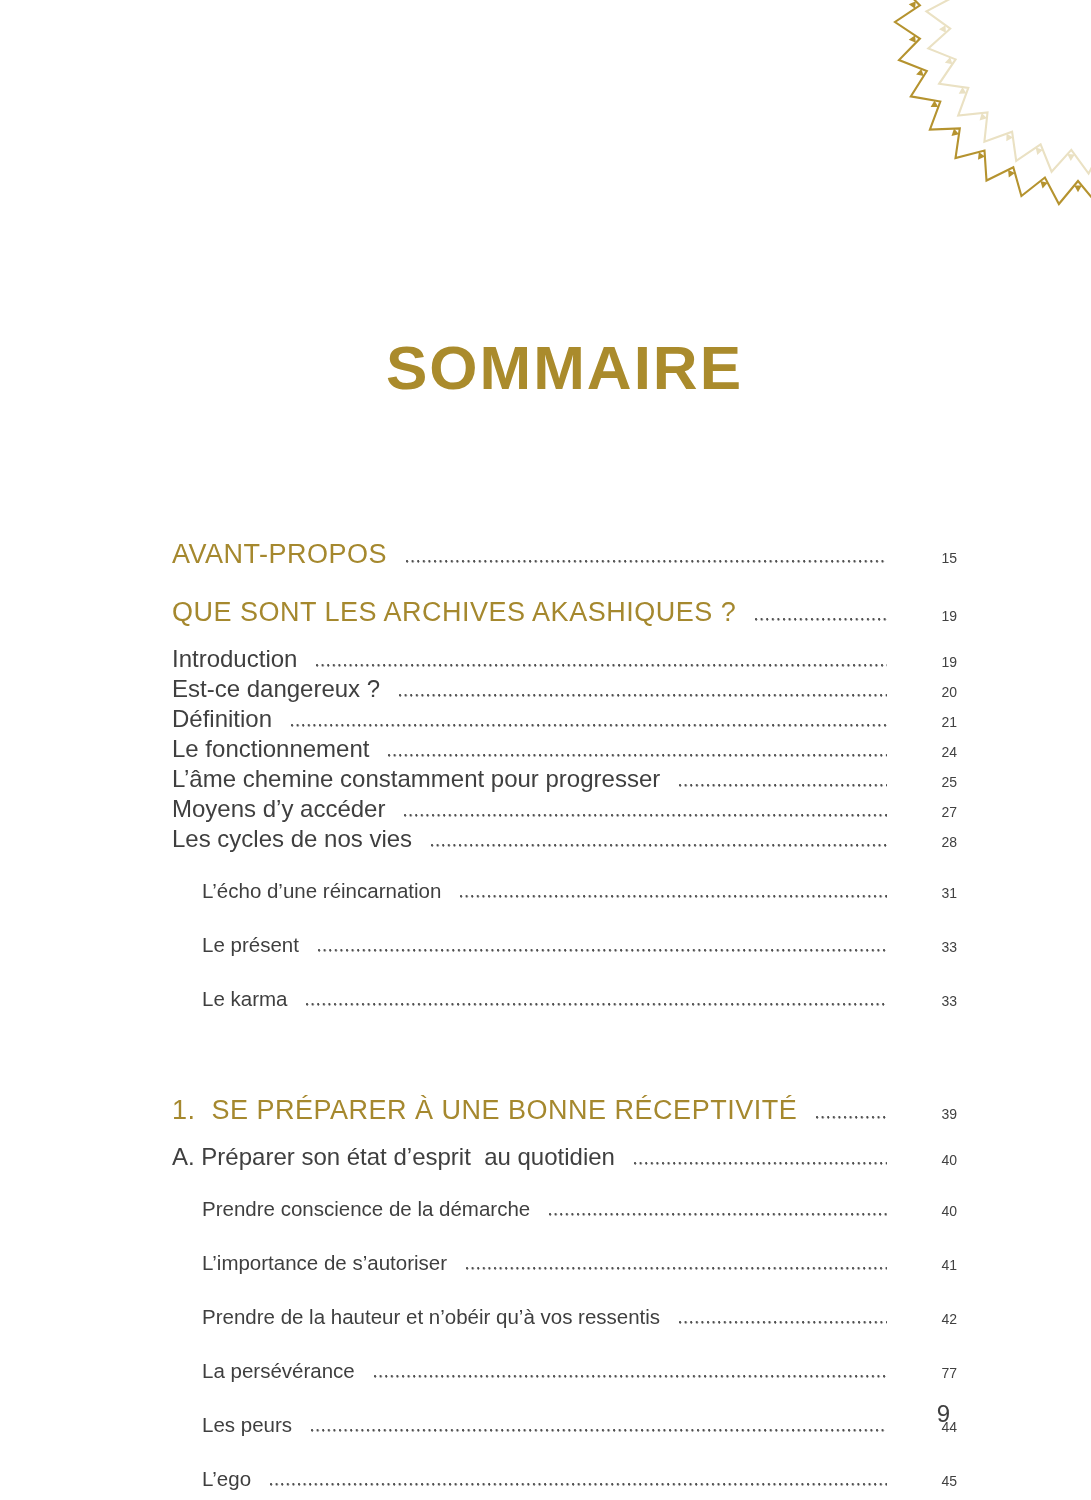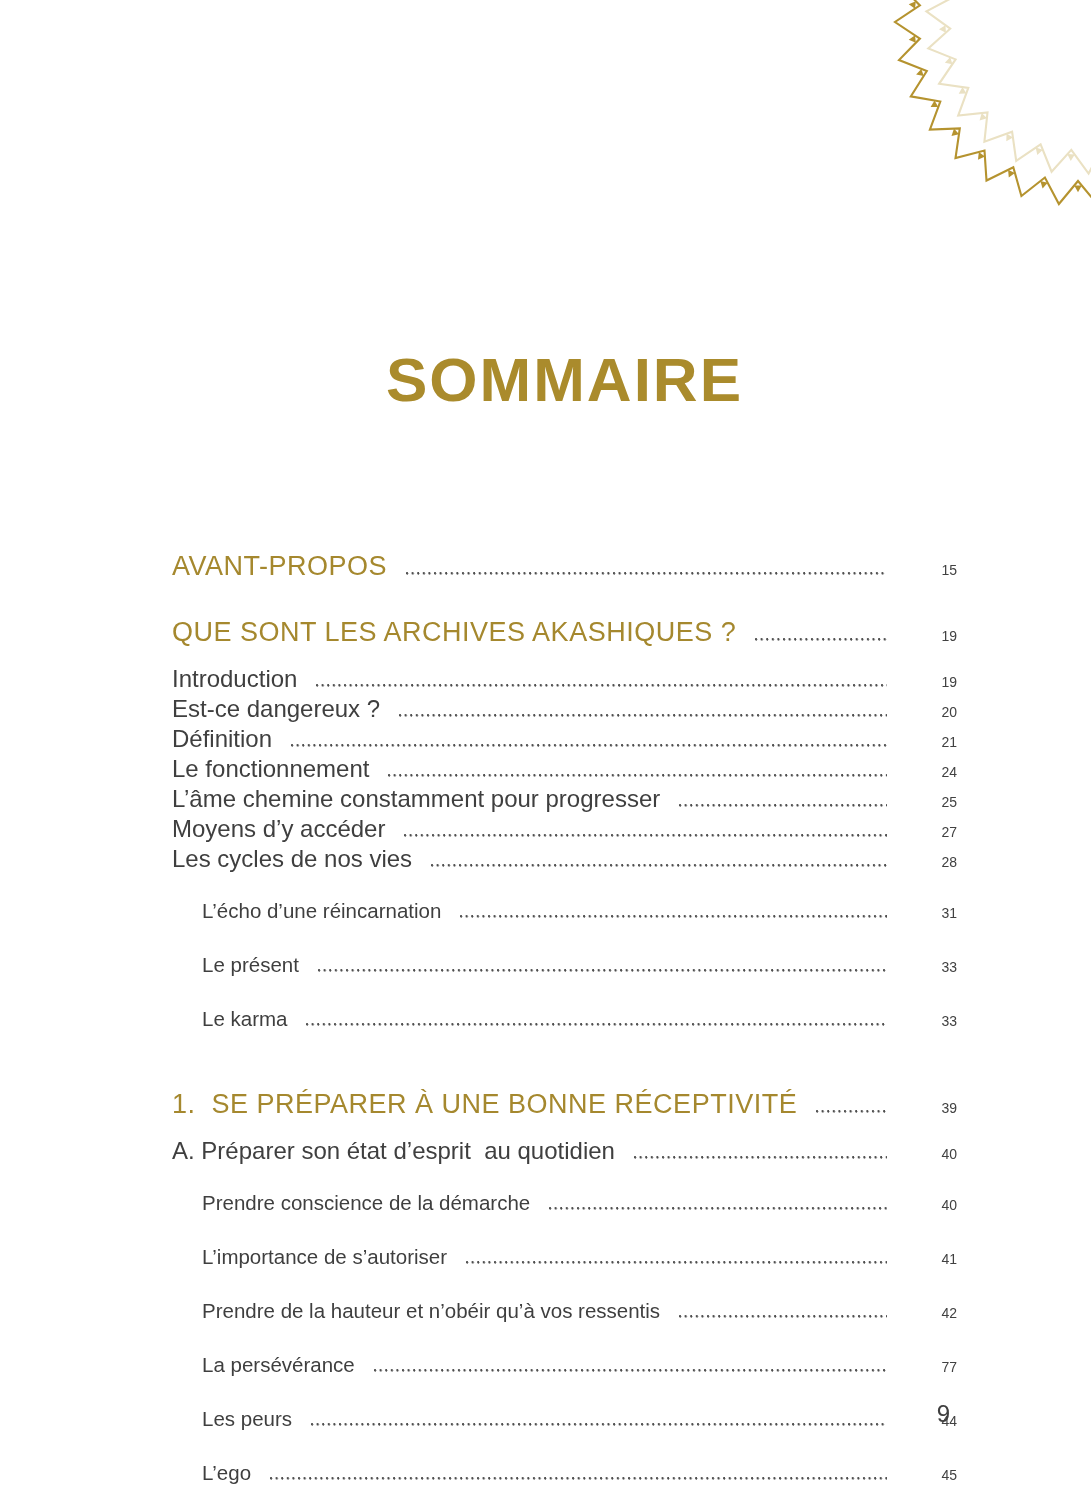--- a/index.html
+++ b/index.html
@@ -20,21 +20,21 @@
   }
 
   
   .content {
     position: absolute;
     left: 172px; top: 332px;
     width: 785px;
   }
 
   .title {
-    margin: 12px;
+    margin: 0;
     text-align: center;
     font-size: 62px;
     font-weight: 700;
     letter-spacing: 2px;
     line-height: 72px;
     color: #AA8B2C;
   }
 
   .toc { margin-top: 135px; }
 
@@ -42,28 +42,28 @@
     display: flex;
     align-items: baseline;
     height: 30px;
     color: #3F3F3F;
     gap: 14px;
   }
   .row .label { white-space: pre; }
 
   .row.heading {
     height: 36px;
-    margin-top: 30px;
+    margin-top: 22px;
     margin-bottom: 12px;
     font-size: 27px;
     letter-spacing: 0.5px;
     color: #A5882E;
   }
   .toc .row.heading:first-child { margin-top: 0; }
-  .row.chapter { margin-top: 52px; }
+  .row.chapter { margin-top: 78px; }
 
   .row.l1 { font-size: 24px; }
   .row.l2 { font-size: 20.5px; padding-left: 30px; margin-top: 24px; }
 
   .leader {
     flex: 1 1 auto;
     height: 3px;
     margin-left: 5px;
     margin-right: 6px;
     background-image: radial-gradient(circle at 1.1px 1.4px, #4e4e4e 1.05px, rgba(0,0,0,0) 1.35px);

